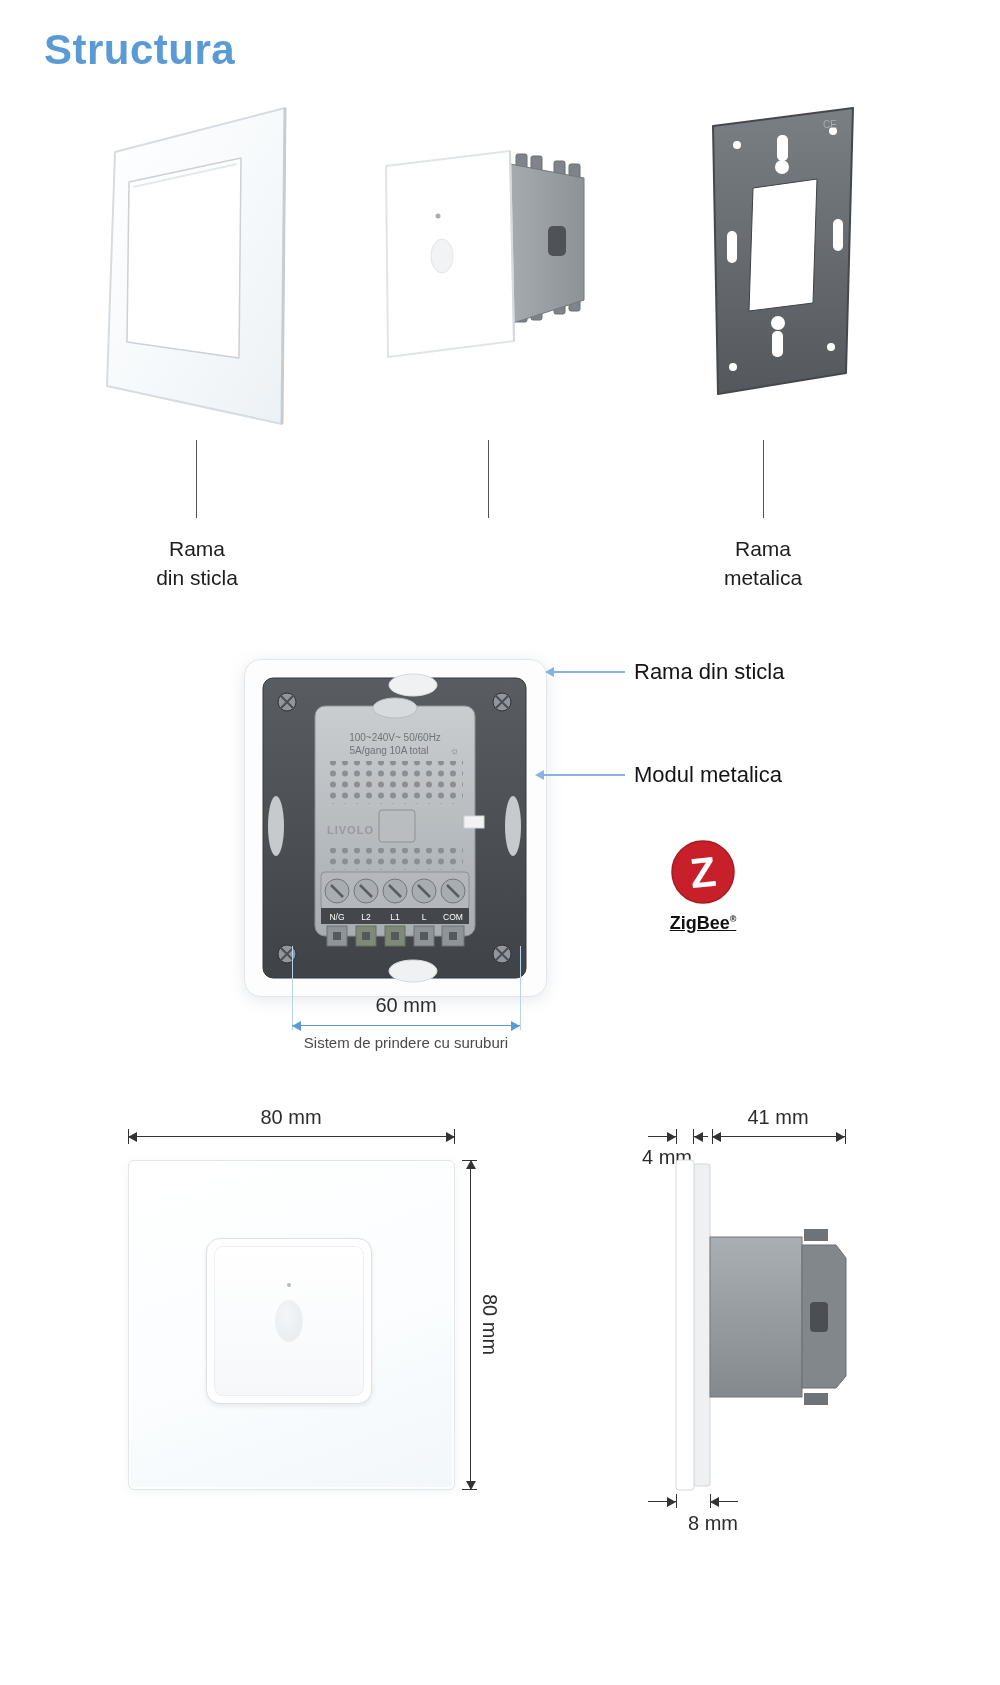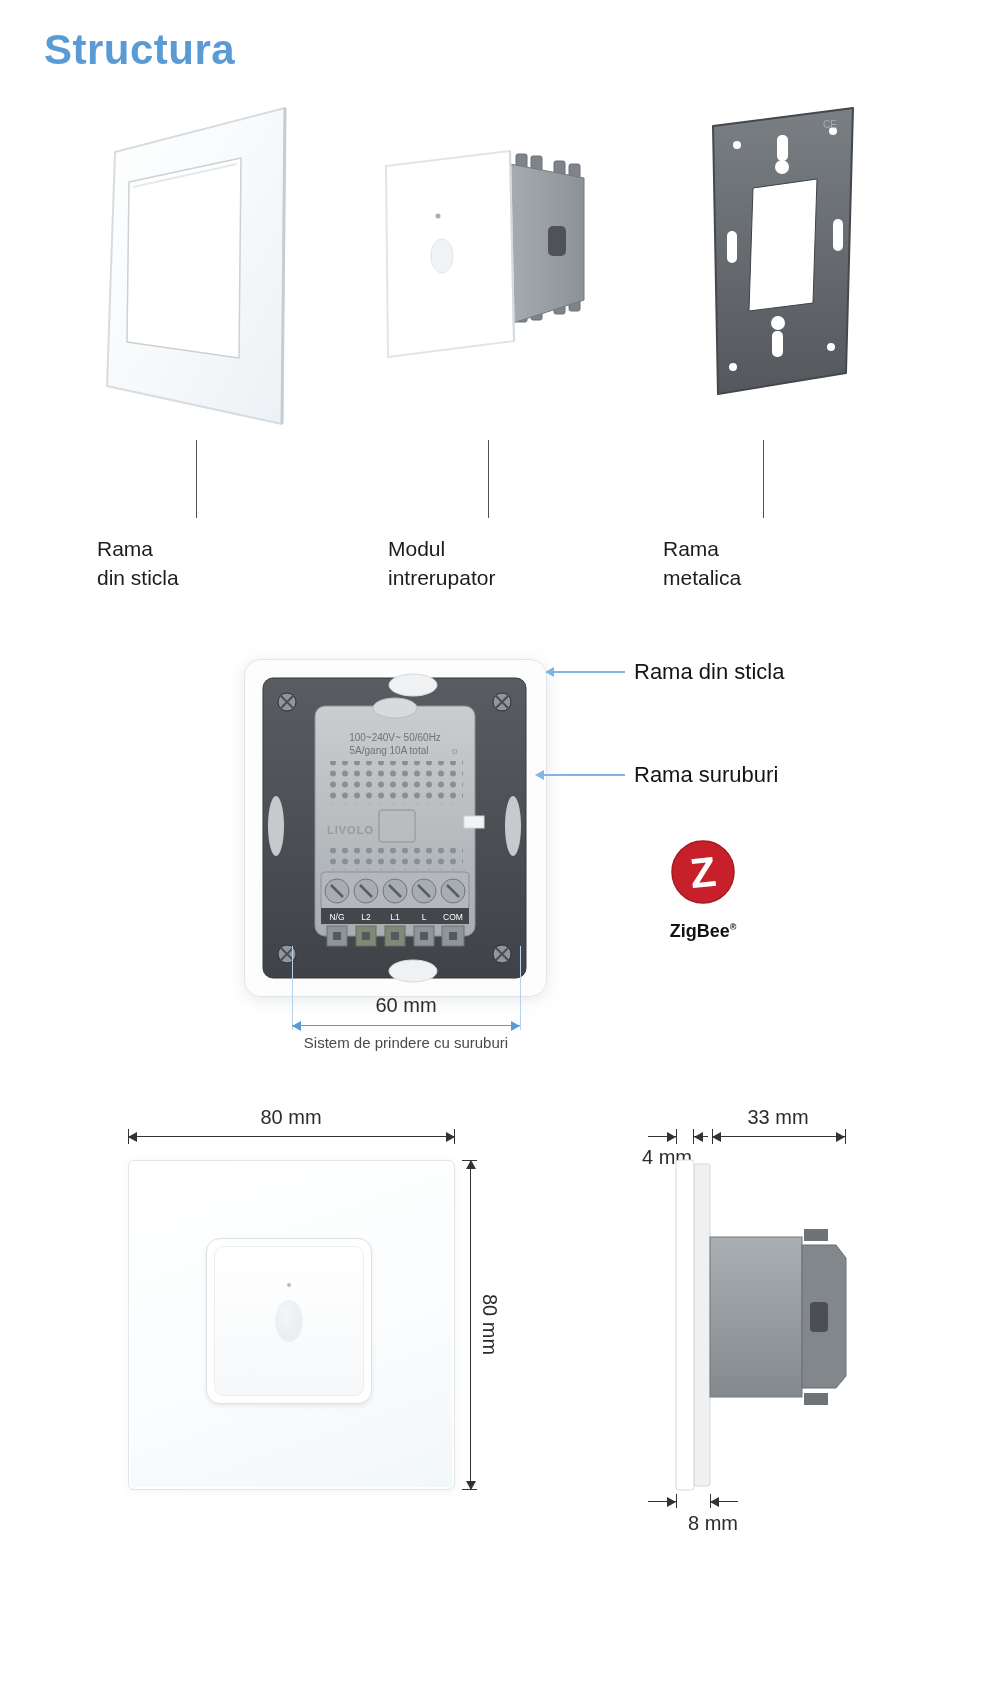--- a/index.html
+++ b/index.html
@@ -1,20 +1,20 @@
 <!DOCTYPE html>
 <html><head>
 <meta charset="utf-8">
 <style>
   * { margin:0; padding:0; box-sizing:border-box; }
   body { font-family:"Liberation Sans", sans-serif; background:#ffffff; }
   .page { position:relative; width:1000px; height:1685px; background:#ffffff; overflow:hidden; }
   .abs { position:absolute; }
   .title { font-size:42px; font-weight:700; color:#5b9bd5; letter-spacing:.5px; }
-  .part-label { font-size:21px; color:#1d1d1f; text-align:left; line-height:1.4; }
+  .part-label { font-size:21px; color:#1d1d1f; text-align:center; line-height:1.4; }
   .leader { width:1px; background:#515358; }
   .callout-label { font-size:22px; color:#141414; }
   .c-line { height:2px; background:#85b4e4; }
   .tri { width:0; height:0; }
   .tri-l { border-top:5px solid transparent; border-bottom:5px solid transparent; border-right:9px solid #333; }
   .tri-r { border-top:5px solid transparent; border-bottom:5px solid transparent; border-left:9px solid #333; }
   .tri-u { border-left:5px solid transparent; border-right:5px solid transparent; border-bottom:9px solid #333; }
   .tri-d { border-left:5px solid transparent; border-right:5px solid transparent; border-top:9px solid #333; }
   .tri-l.blue { border-right-color:#5b9bd5; }
   .tri-r.blue { border-left-color:#5b9bd5; }
@@ -40,21 +40,21 @@
   .btn-face {
     width:100%; height:100%; border:1px solid #eceff1; border-radius:9px;
     background:linear-gradient(180deg,#ffffff,#f6f8fa); position:relative;
   }
   .touch-dot { width:4px; height:4px; border-radius:50%; background:#b6bbc0; }
   .touch-oval {
     width:28px; height:42px; border-radius:50%;
     background:radial-gradient(ellipse at 40% 35%, #f4f6f8, #e6eaee);
     border:1px solid #eef1f3;
   }
-  .zigbee-word { font-size:18px; font-weight:700; color:#111; margin-top:11px; }
+  .zigbee-word { font-size:18px; font-weight:700; color:#111; margin-top:3px;text-decoration:underline; }
   svg text { font-family:"Liberation Sans", sans-serif; }
 </style>
 </head>
 <body>
 
 <div class="page">
 
   <div class="abs title" style="left:44px;top:26px;">Structura</div>
 
   <svg class="abs" style="left:95px;top:95px;" width="205" height="340" viewBox="0 0 205 340">
@@ -120,24 +120,20 @@
     <text x="158" y="33" font-size="10" fill="#a9aeb2">CE</text>
   </svg>
 
   <div class="abs leader" style="left:196px;top:440px;height:78px;"></div>
   <div class="abs leader" style="left:488px;top:440px;height:78px;"></div>
   <div class="abs leader" style="left:763px;top:440px;height:78px;"></div>
 
   <div class="abs part-label" style="left:97px;top:534px;width:200px;">
     <div>Rama</div>
     <div>din sticla</div>
-  </div>
-  <div class="abs part-label" style="left:388px;top:534px;width:200px;">
-    <div>Modul</div>
-    <div>intrerupator</div>
   </div>
   <div class="abs part-label" style="left:663px;top:534px;width:200px;">
     <div>Rama</div>
     <div>metalica</div>
   </div>
 
   <svg class="abs shadowed" style="left:243px;top:658px;" width="305" height="345" viewBox="0 0 305 345">
     <defs>
       <linearGradient id="gDark" x1="0" y1="0" x2="0" y2="1">
         <stop offset="0" stop-color="#595d62"></stop>
@@ -213,21 +209,21 @@
       <rect x="206" y="274" width="8" height="8" fill="#55585c"></rect>
     </g>
   </svg>
 
   <div class="abs tri tri-l" style="left:545px;top:667px;border-right-color:#85b4e4;"></div>
   <div class="abs c-line" style="left:553px;top:671px;width:72px;"></div>
   <div class="abs callout-label" style="left:634px;top:659px;">Rama din sticla</div>
 
   <div class="abs tri tri-l" style="left:535px;top:770px;border-right-color:#85b4e4;"></div>
   <div class="abs c-line" style="left:543px;top:774px;width:82px;"></div>
-  <div class="abs callout-label" style="left:634px;top:762px;">Rama suruburi</div>
+  <div class="abs callout-label" style="left:634px;top:762px;">Modul metalica</div>
 
   <div class="abs" style="left:647px;top:838px;width:112px;text-align:center;">
     <svg width="68" height="68" viewBox="0 0 68 68">
       <circle cx="34" cy="34" r="31" fill="#c8202a"></circle>
       <circle cx="34" cy="34" r="31" fill="none" stroke="#a51a22" stroke-width="1.5"></circle>
       <text x="34" y="49" text-anchor="middle" font-size="42" font-weight="bold" fill="#ffffff" transform="rotate(-6 34 34)">Z</text>
     </svg>
     <div class="zigbee-word"><span>ZigBee</span><sup style="font-size:9px;">®</sup></div>
   </div>
 
@@ -254,21 +250,21 @@
   <div class="abs touch-oval" style="left:275px;top:1300px;"></div>
 
   <div class="abs dtick-h" style="left:462px;top:1160px;width:15px;"></div>
   <div class="abs dtick-h" style="left:462px;top:1489px;width:15px;"></div>
   <div class="abs dtick" style="left:470px;top:1160px;height:330px;"></div>
   <div class="abs tri tri-u" style="left:466px;top:1160px;"></div>
   <div class="abs tri tri-d" style="left:466px;top:1481px;"></div>
   <div class="abs vert-text" style="left:478px;top:1294px;">80 mm</div>
 
   <div class="abs dim-text" style="left:622px;top:1106px;width:90px;margin-top:40px;">4 mm</div>
-  <div class="abs dim-text" style="left:733px;top:1106px;width:90px;">33 mm</div>
+  <div class="abs dim-text" style="left:733px;top:1106px;width:90px;">41 mm</div>
 
   <div class="abs dtick" style="left:676px;top:1129px;height:15px;"></div>
   <div class="abs dtick" style="left:693px;top:1129px;height:15px;"></div>
   <div class="abs dline" style="left:648px;top:1136px;width:28px;"></div>
   <div class="abs tri tri-r" style="left:667px;top:1132px;"></div>
   <div class="abs dline" style="left:694px;top:1136px;width:14px;"></div>
   <div class="abs tri tri-l" style="left:694px;top:1132px;"></div>
 
   <div class="abs dtick" style="left:712px;top:1129px;height:15px;"></div>
   <div class="abs dtick" style="left:845px;top:1129px;height:15px;"></div>

